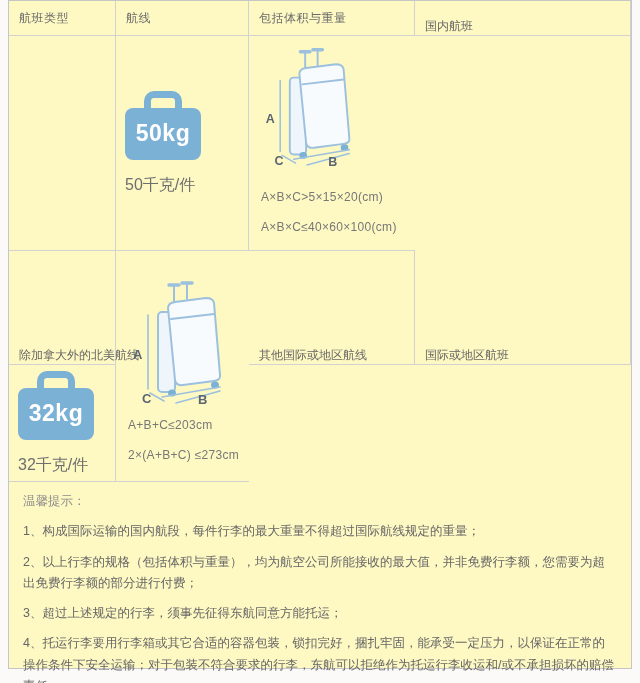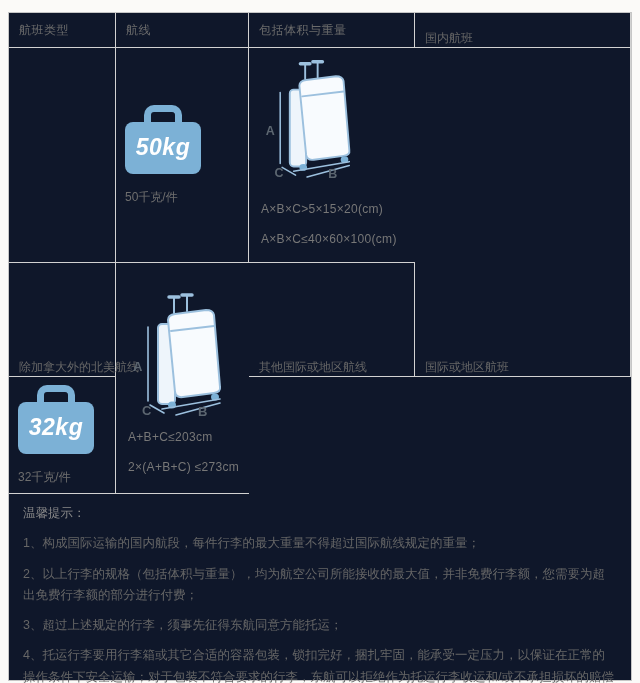--- a/index.html
+++ b/index.html
@@ -2,44 +2,44 @@
 <html><head>
 <meta charset="utf-8">
 <style>
   * { margin:0; padding:0; box-sizing:border-box; }
   html,body { background:#f3f2f0; }
   body { font-family:"Liberation Sans","DejaVu Sans",sans-serif; }
   .page {
     position:relative; width:640px; height:683px; background:#fbfaf8; overflow:hidden;
   }
   .tbl {
-    position:absolute; left:8px; top:12px; width:624px; height:669px;
-    background:#0f172a; border:1px solid #c6c6c6;
+    position:absolute; left:8px; top:0; width:624px; height:669px;
+    background:#fef9c3; border:1px solid #c6c6c6;
     display:grid;
     grid-template-columns:107px 133px 166px 1fr;
     grid-template-rows:35px 215px 114px 117px 1fr;
   }
   .cell { border-right:1px solid #d2d2d2; border-bottom:1px solid #d2d2d2; color:#666; font-size:12px; }
   .no-r { border-right:none; }
   .no-b { border-bottom:none; }
   .th { display:flex; align-items:center; padding-left:10px; color:#6b6b6b; letter-spacing:.5px; }
   .vcent { display:flex; align-items:flex-end; padding-left:10px; white-space:nowrap; }
   .span2 { grid-row:span 2; }
   .wcell { display:flex; flex-direction:column; justify-content:center; align-items:flex-start; padding-left:9px; }
   .scell { display:flex; flex-direction:column; align-items:flex-start; padding:8px 0 0 12px; }
   .scell2 { padding-top:26px; }
 
   
-  .bag { width:76px;font-style:italic; }
+  .bag { width:76px; }
   .bag-handle { width:38px; height:22px; border:7px solid #7cb1d6; border-bottom:none;
                 border-radius:10px 10px 0 0; margin:0 auto -5px auto; }
   .bag-body { width:76px; height:52px; background:#7cb1d6; border-radius:8px;
               display:flex; align-items:center; justify-content:center; }
   .bag-body span { color:#ffffff; font-size:23px; font-weight:bold; letter-spacing:.5px; }
-  .wcap { margin-top:15px; color:#6e6e6e; font-size:12px; }
+  .wcap { margin-top:15px; color:#6e6e6e; font-size:16px; }
 
   
   .srule { color:#777; font-size:12px; letter-spacing:.3px; }
   .srule.first1 { margin-top:24px; }
   .srule.gap { margin-top:16px; }
   .srule.first2 { margin-top:14px; }
 
   
   .notes { grid-column:1 / -1; padding:9px 14px; color:#666; font-size:12.5px; line-height:1.7; }
   .notes p { margin-bottom:9px; }

